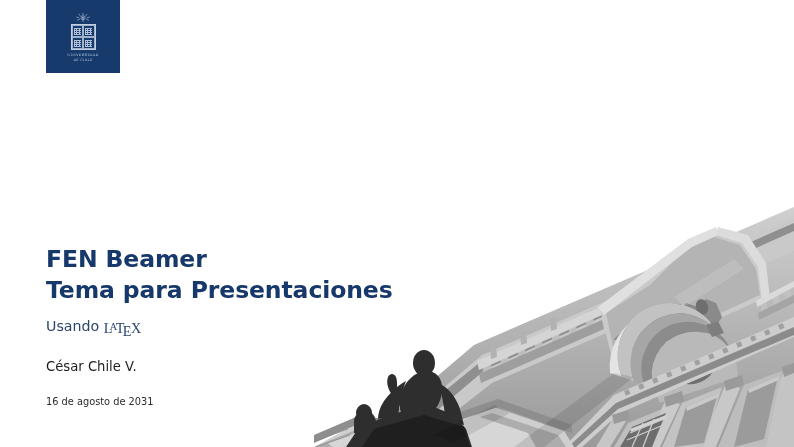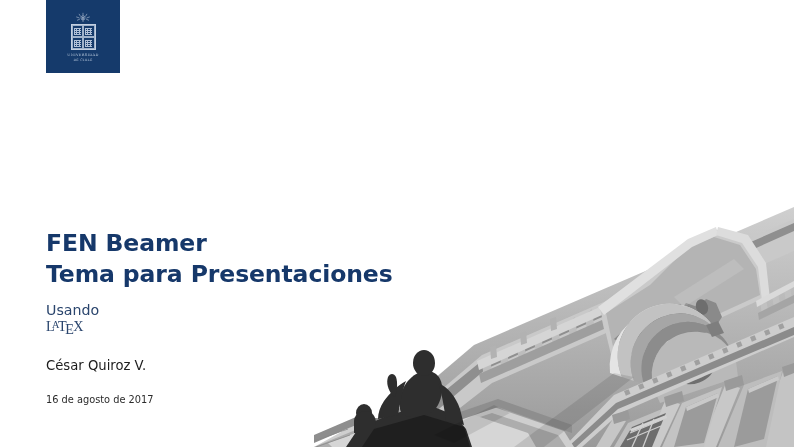--- a/index.html
+++ b/index.html
@@ -97,42 +97,41 @@
     height: 270px;
     overflow: hidden;
     pointer-events: none;
   }
   .photo svg { display: block; width: 100%; height: 100%; }
 
   
   .title-block {
     position: absolute;
     left: 46px;
-    top: 228px;
+    top: 244px;
     width: 430px;
   }
   .slide-title {
     color: #16386a;
     font-size: 23.5px;
     font-weight: bold;
     line-height: 1.32;
     letter-spacing: -0.1px;
     margin: 0;
     white-space: pre-line;
   }
   .slide-subtitle {
     color: #2a456d;
     font-size: 14.2px;
     font-weight: normal;
     margin: 11px 0 0 0;
     line-height: 1.3;
     display: flex;
-    align-items: flex-start;
+    align-items: flex-end;
     flex-wrap: wrap;
-    flex-direction: column;
   }
   .subtitle-pre { white-space: pre; }
   .subtitle-post { white-space: pre; }
 
   
   .latex {
     display: inline-block;
     font-family: Liberation Serif, serif;
     font-size: 14.2px;
     line-height: 1;
@@ -413,18 +412,18 @@
   <div class="title-block">
 
     <h1 class="slide-title">FEN Beamer
 Tema para Presentaciones</h1>
 
     <div class="slide-subtitle">
       <span class="subtitle-pre">Usando </span>
       <span class="latex"><span class="l">L</span><span class="a">A</span><span class="t">T</span><span class="e">E</span><span class="x">X</span></span>
     </div>
 
-    <div class="author">César Quiroz V.</div>
-
-    <div class="date">16 de agosto de 2017</div>
+    <div class="author">César Chile V.</div>
+
+    <div class="date">16 de agosto de 2031</div>
   </div>
 
 </div>
 
 </body></html>

